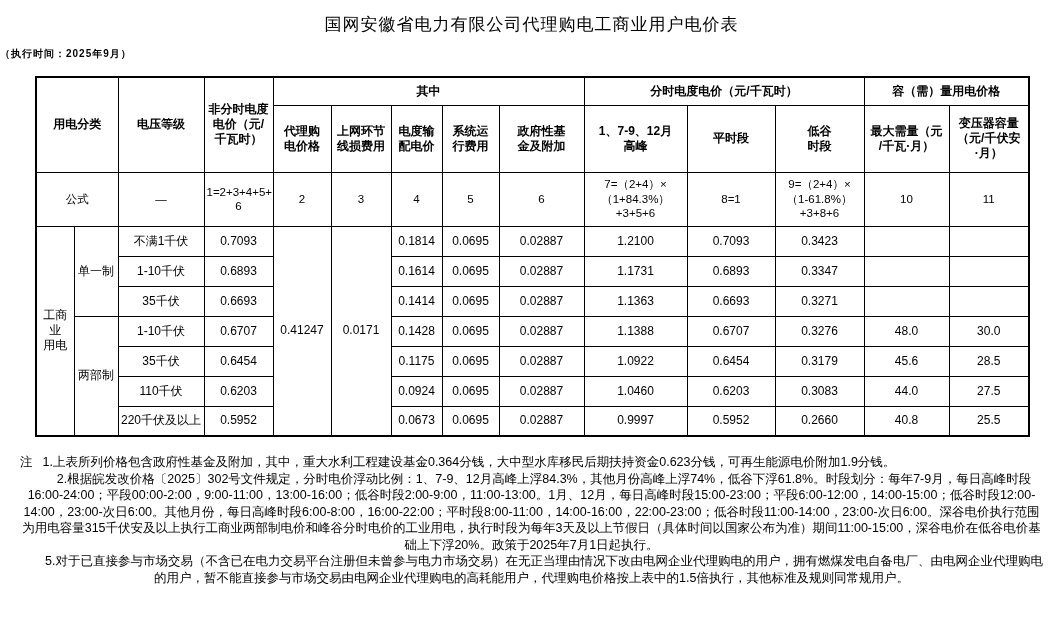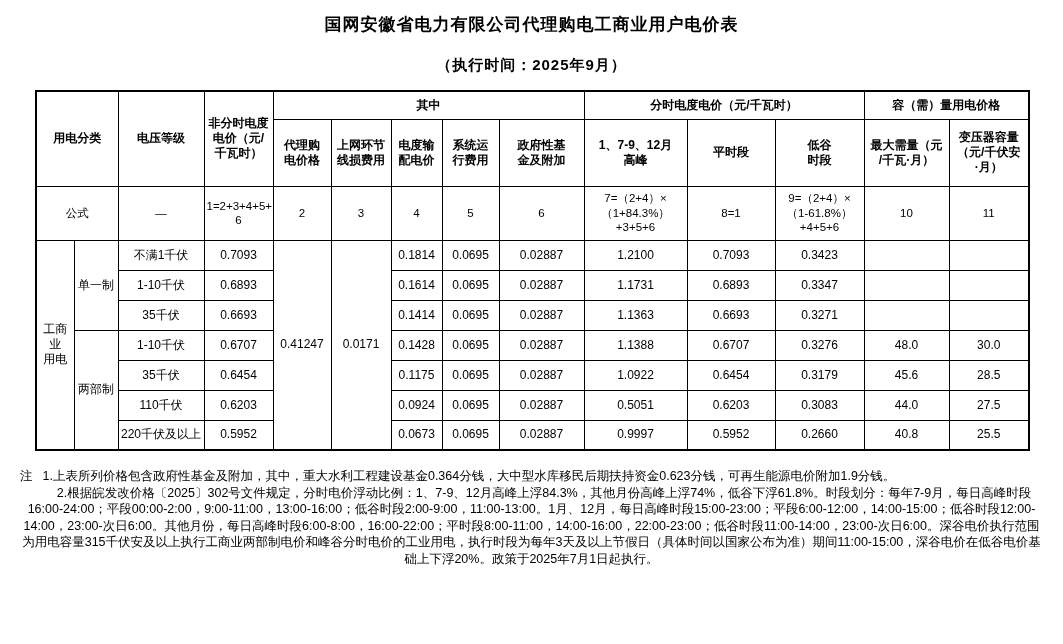--- a/index.html
+++ b/index.html
@@ -10,29 +10,28 @@
     font-family: "Liberation Sans", "DejaVu Sans", sans-serif;
   }
   body {
     width: 1063px;
     height: 644px;
     overflow: hidden;
   }
   .page-title {
     text-align: center;
     font-size: 17px;
-    font-weight: bold;
+    font-weight: normal;
     padding-top: 13px;
     letter-spacing: 1px;
   }
   .page-subtitle {
-    text-align: center;
-    font-size: 15px;
+    font-size: 10px;
     font-weight: bold;
-    margin-top: 20px;
+    margin-top: 11px;
     letter-spacing: 1px;
   }
   table.price-table {
     border-collapse: collapse;
     table-layout: fixed;
     width: 993px;
     margin: 15px 0 0 35px;
     border: 2px solid #000;
   }
   .price-table th, .price-table td {
@@ -137,21 +136,21 @@
       <td>3</td>
       <td>4</td>
       <td>5</td>
       <td>6</td>
       <td>7=（2+4）×
 （1+84.3%）
 +3+5+6</td>
       <td>8=1</td>
       <td>9=（2+4）×
 （1-61.8%）
-+4+5+6</td>
++3+8+6</td>
       <td>10</td>
       <td>11</td>
     </tr>
     <tr class="drow">
       <td rowspan="7">工商业
 用电</td>
       <td rowspan="3">单一制</td>
       <td>不满1千伏</td>
       <td>0.7093</td>
       <td rowspan="7">0.41247</td>
@@ -213,21 +212,21 @@
       <td>0.3179</td>
       <td>45.6</td>
       <td>28.5</td>
     </tr>
     <tr class="drow">
       <td>110千伏</td>
       <td>0.6203</td>
       <td>0.0924</td>
       <td>0.0695</td>
       <td>0.02887</td>
-      <td>0.5051</td>
+      <td>1.0460</td>
       <td>0.6203</td>
       <td>0.3083</td>
       <td>44.0</td>
       <td>27.5</td>
     </tr>
     <tr class="drow">
       <td>220千伏及以上</td>
       <td>0.5952</td>
       <td>0.0673</td>
       <td>0.0695</td>
@@ -237,13 +236,14 @@
       <td>0.2660</td>
       <td>40.8</td>
       <td>25.5</td>
     </tr>
   </tbody>
 </table>
 
 <div class="notes">
   <p><span class="note-prefix">注</span><span>1.上表所列价格包含政府性基金及附加，其中，重大水利工程建设基金0.364分钱，大中型水库移民后期扶持资金0.623分钱，可再生能源电价附加1.9分钱。</span></p>
   <p class="indented">2.根据皖发改价格〔2025〕302号文件规定，分时电价浮动比例：1、7-9、12月高峰上浮84.3%，其他月份高峰上浮74%，低谷下浮61.8%。时段划分：每年7-9月，每日高峰时段16:00-24:00；平段00:00-2:00，9:00-11:00，13:00-16:00；低谷时段2:00-9:00，11:00-13:00。1月、12月，每日高峰时段15:00-23:00；平段6:00-12:00，14:00-15:00；低谷时段12:00-14:00，23:00-次日6:00。其他月份，每日高峰时段6:00-8:00，16:00-22:00；平时段8:00-11:00，14:00-16:00，22:00-23:00；低谷时段11:00-14:00，23:00-次日6:00。深谷电价执行范围为用电容量315千伏安及以上执行工商业两部制电价和峰谷分时电价的工业用电，执行时段为每年3天及以上节假日（具体时间以国家公布为准）期间11:00-15:00，深谷电价在低谷电价基础上下浮20%。政策于2025年7月1日起执行。</p>
+  <p class="indented">5.对于已直接参与市场交易（不含已在电力交易平台注册但未曾参与电力市场交易）在无正当理由情况下改由电网企业代理购电的用户，拥有燃煤发电自备电厂、由电网企业代理购电的用户，暂不能直接参与市场交易由电网企业代理购电的高耗能用户，代理购电价格按上表中的1.5倍执行，其他标准及规则同常规用户。</p>
 </div>
 
 </body></html>

